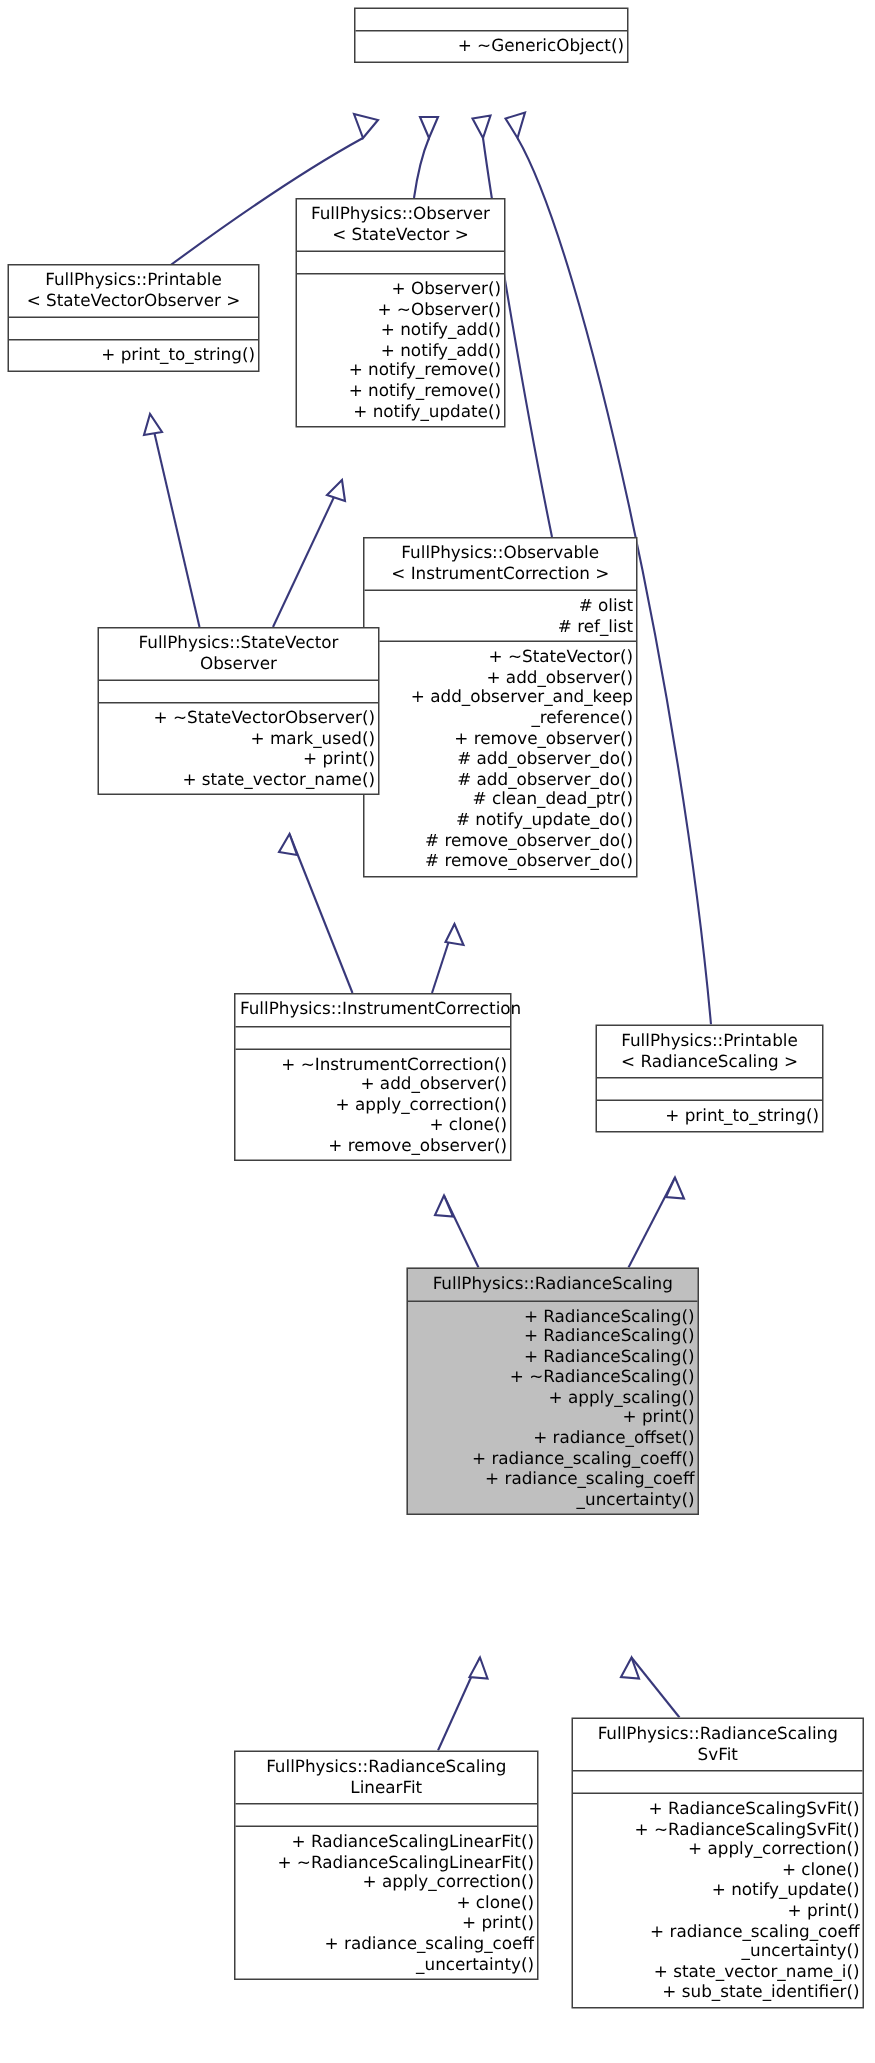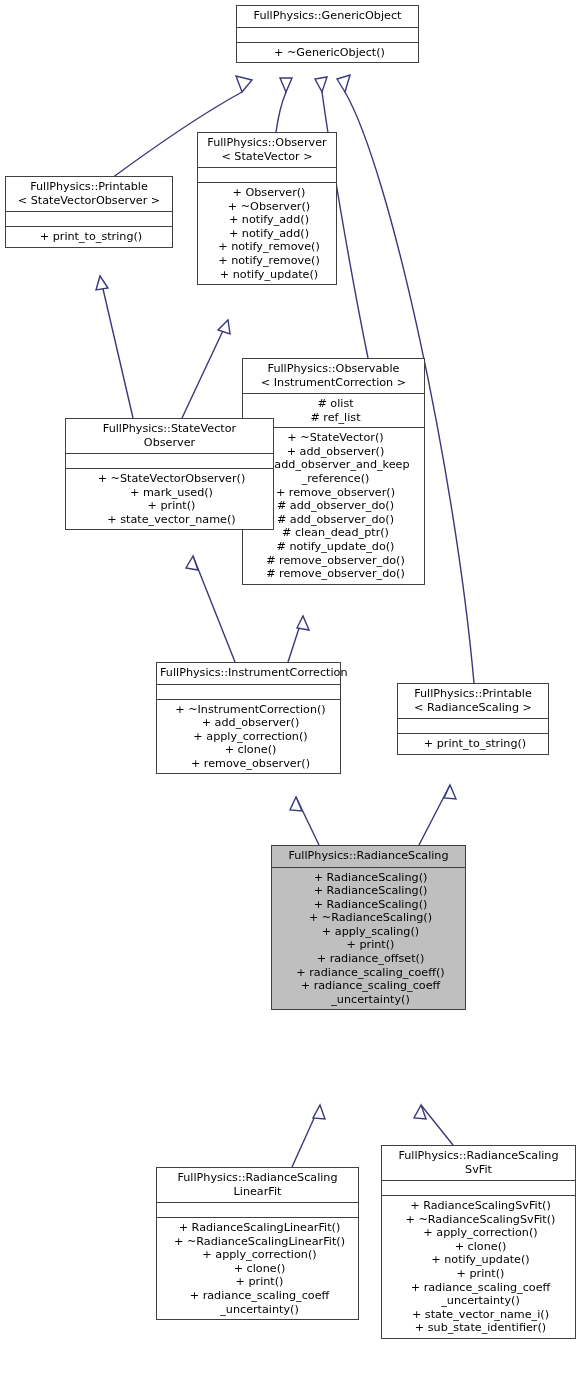--- a/index.html
+++ b/index.html
@@ -41,21 +41,21 @@
     line-height:13.5px;
     color:#000000;
     padding:3px 3px 4px 3px;
   }
   .title .tl{ display:block; white-space:nowrap; }
   .attrs, .ops{
     font-size:11.2px;
     line-height:13.6px;
     color:#000000;
     padding:3px 2px 3px 6px;
-    text-align:center;
+    text-align:right;
   }
   .attrs .row, .ops .row{ white-space:nowrap; }
   .empty{ height:15px; }
 </style>
 </head>
 <body>
 
 <div id="canvas">
 
   <svg id="edges" viewBox="0 0 583 1375" xmlns="http://www.w3.org/2000/svg">
@@ -95,23 +95,20 @@
       <polygon points="193,556 186,568 198,570"></polygon>
       <polygon points="303,616 297,628 309,630"></polygon>
       <polygon points="296,797 290,810 302,811"></polygon>
       <polygon points="450,785 444,798 456,799"></polygon>
       <polygon points="320,1105 313,1118 325,1119"></polygon>
       <polygon points="421,1105 414,1118 426,1119"></polygon>
     </g>
   </svg>
 
   <div class="node" style="left:236px; top:5px; width:183px;">
-    <div class="sec title">
-        <span class="tl">FullPhysics::GenericObject</span>
-      </div>
     <div class="sec attrs empty"></div>
     <div class="sec ops">
         <div class="row">+ ~GenericObject()</div>
       </div>
   </div>
 
   <div class="node" style="left:197px; top:132px; width:140px;">
     <div class="sec title">
         <span class="tl">FullPhysics::Observer</span>
         <span class="tl">&lt; StateVector &gt;</span>
@@ -156,21 +153,21 @@
         <div class="row">+ remove_observer()</div>
         <div class="row"># add_observer_do()</div>
         <div class="row"># add_observer_do()</div>
         <div class="row"># clean_dead_ptr()</div>
         <div class="row"># notify_update_do()</div>
         <div class="row"># remove_observer_do()</div>
         <div class="row"># remove_observer_do()</div>
       </div>
   </div>
 
-  <div class="node" style="left:65px; top:418px; width:209px;">
+  <div class="node" style="left:65px; top:418px; width:188px;">
     <div class="sec title">
         <span class="tl">FullPhysics::StateVector</span>
         <span class="tl">Observer</span>
       </div>
     <div class="sec attrs empty"></div>
     <div class="sec ops">
         <div class="row">+ ~StateVectorObserver()</div>
         <div class="row">+ mark_used()</div>
         <div class="row">+ print()</div>
         <div class="row">+ state_vector_name()</div>

